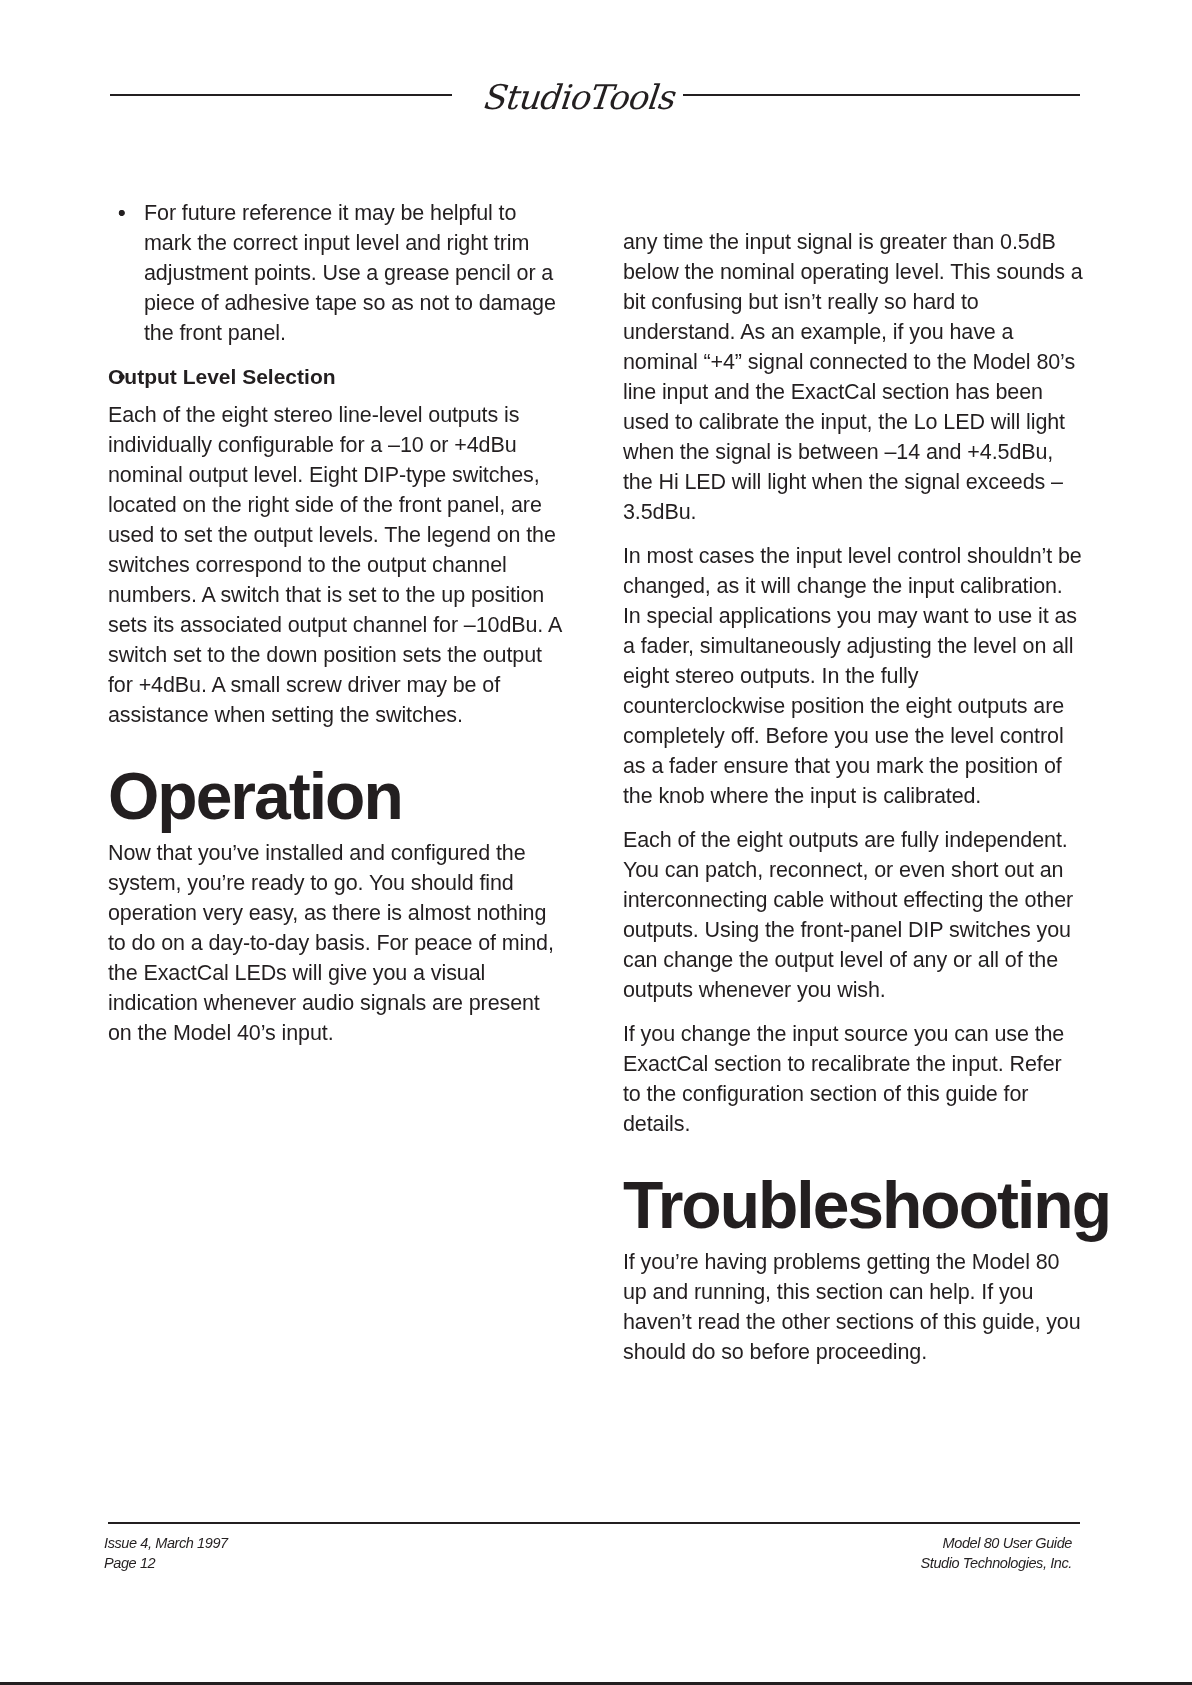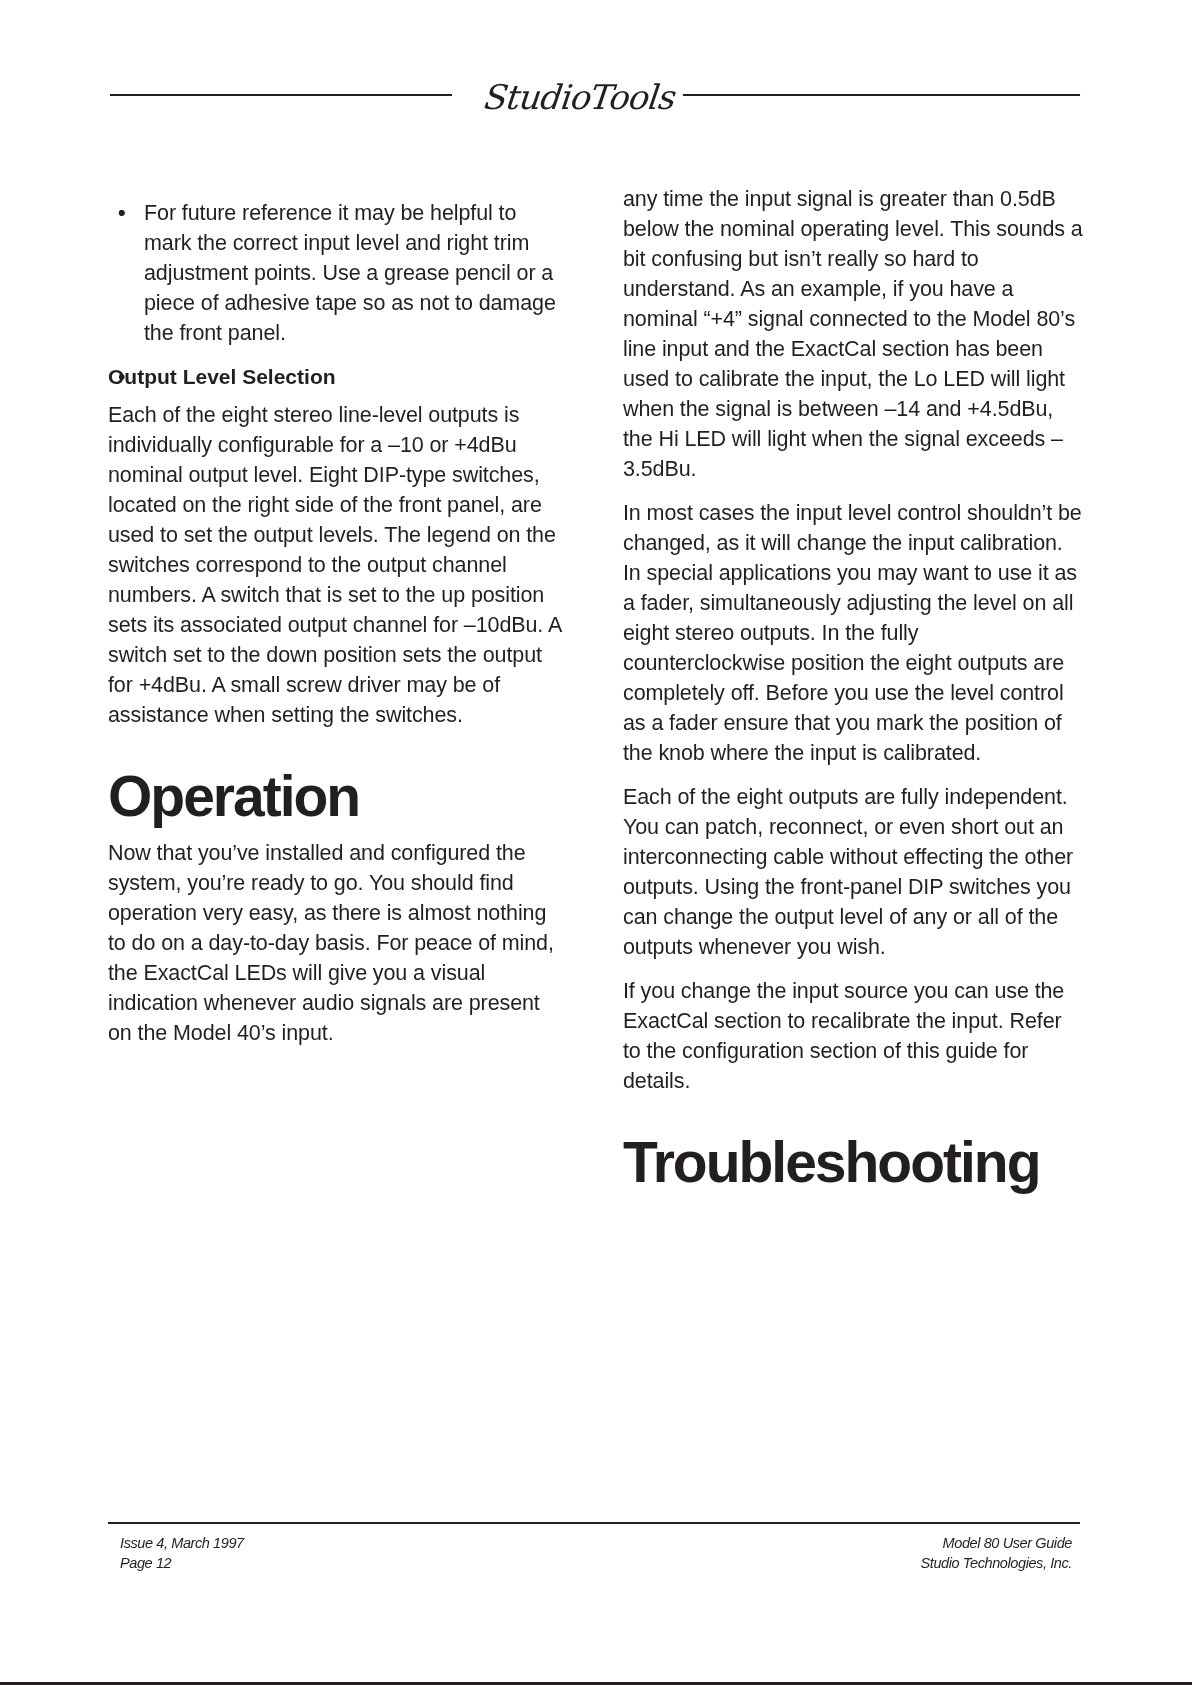--- a/index.html
+++ b/index.html
@@ -5,31 +5,31 @@
   html, body { margin: 0; padding: 0; background: #ffffff; }
   body { width: 1192px; height: 1685px; position: relative; overflow: hidden;
          font-family: "Liberation Sans", "DejaVu Sans", sans-serif; color: #231f20; }
   .rule { position: absolute; background: #231f20; }
   .logo { position: absolute; left: 485px; top: 74px; width: 170px; height: 46px;
           font-family: "DejaVu Serif", "Liberation Serif", serif; font-style: italic;
           font-size: 34px; letter-spacing: -1px; line-height: 46px; color: #231f20;
           transform: skewX(-8deg); white-space: nowrap; }
   .col { position: absolute; top: 184px; }
   .col-left { left: 108px; width: 460px; }
-  .col-right { left: 623px; width: 460px; }
+  .col-right { left: 623px; width: 460px; margin-top: 43px; }
   p, li { font-size: 21.5px; line-height: 30px; margin: 0; letter-spacing: -0.1px; }
   p { margin-bottom: 14px; }
   ul { list-style: none; margin: 0 0 14px 0; padding: 0; }
   li { position: relative; padding-left: 36px; margin-bottom: 14px; }
   li .bullet { position: absolute; left: 10px; top: 0; }
   h3 { font-size: 21px; font-weight: bold; margin: 0 0 8px 0; line-height: 30px; }
-  h1 { font-size: 57px; font-weight: bold; letter-spacing: -2px; margin: 36px 0 12px 0; line-height: 60px; }
+  h1 { font-size: 66px; font-weight: bold; letter-spacing: -2px; margin: 36px 0 12px 0; line-height: 60px; }
   .footer { position: absolute; top: 1533px; font-style: italic; font-size: 14.5px; line-height: 20px;
             letter-spacing: -0.4px; }
-  .footer-left { left: 120px; }
+  .footer-left { left: 104px; }
   .footer-right { right: 120px; text-align: right; font-style: italic; }
 </style>
 </head>
 <body>
 
 <div class="rule" style="left:110px; top:94px; width:342px; height:2px;"></div>
 <div class="logo">StudioTools</div>
 <div class="rule" style="left:683px; top:94px; width:397px; height:2px;"></div>
 
 <div class="col col-left">
@@ -50,20 +50,21 @@
   <h1>Operation</h1>
   <p>Now that you’ve installed and configured the system, you’re ready to go. You should find operation very easy, as there is almost nothing to do on a day-to-day basis. For peace of mind, the ExactCal LEDs will give you a visual indication whenever audio signals are present on the Model 40’s input.</p>
 </div>
 
 <div class="col col-right">
   <p>any time the input signal is greater than 0.5dB below the nominal operating level. This sounds a bit confusing but isn’t really so hard to understand. As an example, if you have a nominal “+4” signal connected to the Model 80’s line input and the ExactCal section has been used to calibrate the input, the Lo LED will light when the signal is between –14 and +4.5dBu, the Hi LED will light when the signal exceeds –3.5dBu.</p>
   <p>In most cases the input level control shouldn’t be changed, as it will change the input calibration. In special applications you may want to use it as a fader, simultaneously adjusting the level on all eight stereo outputs. In the fully counterclockwise position the eight outputs are completely off. Before you use the level control as a fader ensure that you mark the position of the knob where the input is calibrated.</p>
   <p>Each of the eight outputs are fully independent. You can patch, reconnect, or even short out an interconnecting cable without effecting the other outputs. Using the front-panel DIP switches you can change the output level of any or all of the outputs whenever you wish.</p>
   <p>If you change the input source you can use the ExactCal section to recalibrate the input. Refer to the configuration section of this guide for details.</p>
   <h1>Troubleshooting</h1>
+  <p>If you’re having problems getting the Model 80 up and running, this section can help. If you haven’t read the other sections of this guide, you should do so before proceeding.</p>
 </div>
 
 <div class="rule" style="left:108px; top:1522px; width:972px; height:2px;"></div>
 <div class="footer footer-left">
   <div>Issue 4, March 1997</div>
   <div>Page 12</div>
 </div>
 <div class="footer footer-right">
   <div>Model 80 User Guide</div>
   <div>Studio Technologies, Inc.</div>

